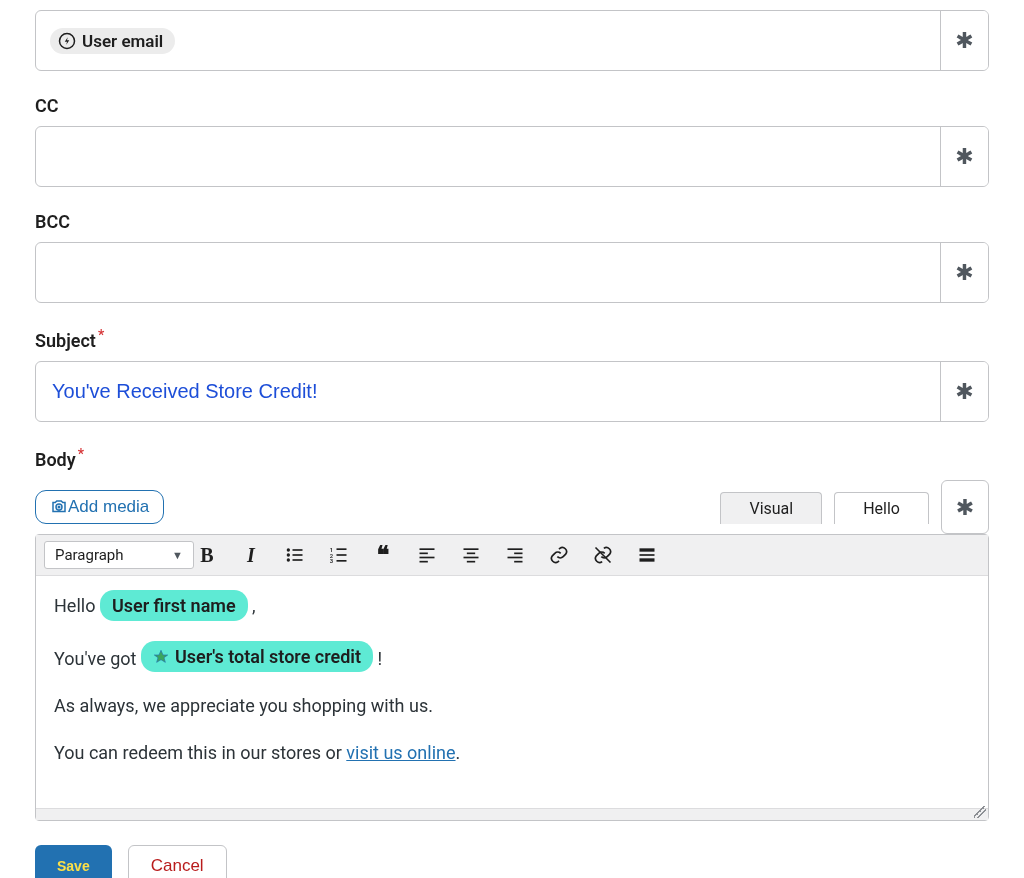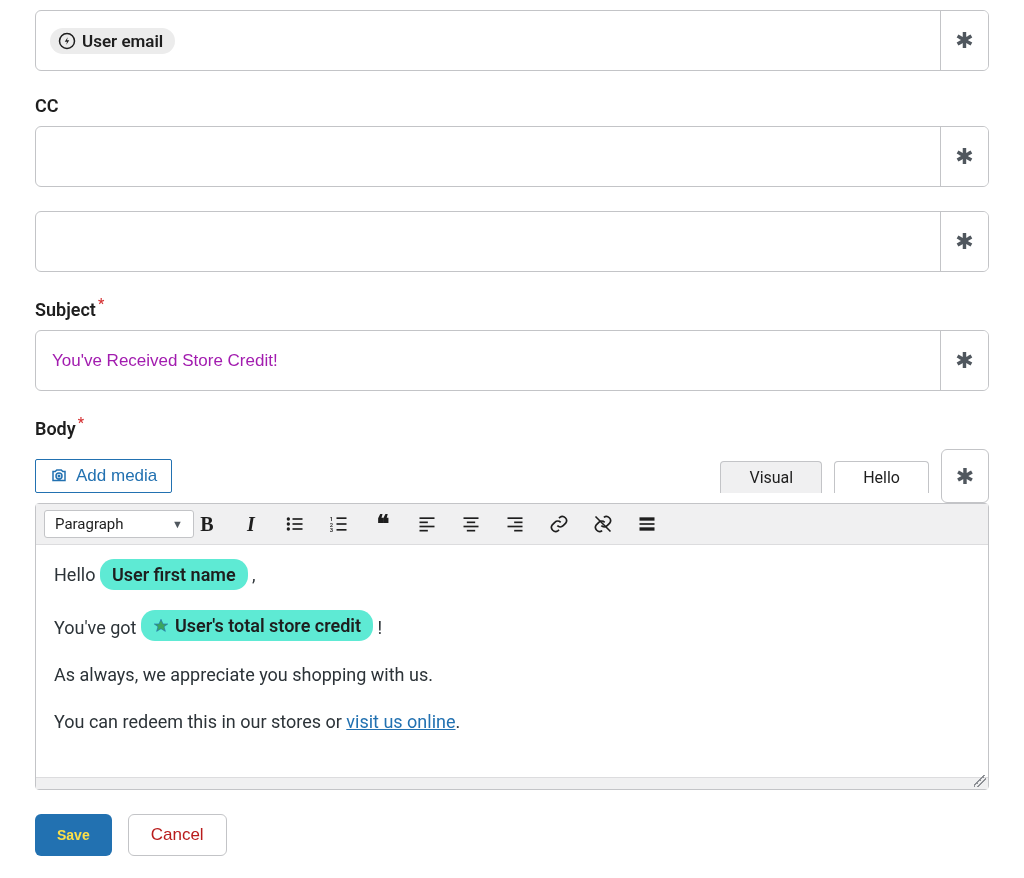--- a/index.html
+++ b/index.html
@@ -43,22 +43,22 @@
     display: flex;
     align-items: center;
     padding: 0 14px;
     font-size: 17px;
     color: #2c3338;
   }
   .input-text {
     flex:1;
     border:none;
     outline:none;
-    font-size:17px;
-    color:#a21caf;
+    font-size:20px;
+    color:#1d4ed8;
     background:transparent;
     height:100%;
   }
   .merge-btn {
     width: 48px;
     border-left: 1px solid #c3c4c7;
     display: flex;
     align-items: center;
     justify-content: center;
     background: #fff;
@@ -91,27 +91,27 @@
   
   .body-toolbar-row {
     display:flex;
     align-items:center;
     justify-content:space-between;
     margin-bottom:0;
   }
   .add-media-btn {
     display:inline-flex;
     align-items:center;
-    gap:8px;
+    gap:0;
     border:1px solid #2271b1;
     background:#fff;
     color:#2271b1;
     font-size:17px;
     padding:6px 14px;
-    border-radius:2px;
+    border-radius:11px;
     cursor:pointer;
   }
   .add-media-btn svg { width:18px; height:18px; }
 
   .right-tabs {
     display:flex;
     align-items:center;
     gap:12px;
   }
   .mode-tab {
@@ -271,20 +271,21 @@
       <div class="input-main">
         <input type="text" class="input-text" value="" style="">
       </div>
       <div class="merge-btn">
         <span>✱</span>
       </div>
     </div>
   </div>
 
   <div class="field-group">
+    <label class="field-label">BCC</label>
     <div class="input-row">
       <div class="input-main">
         <input type="text" class="input-text" value="" style="">
       </div>
       <div class="merge-btn">
         <span>✱</span>
       </div>
     </div>
   </div>
 

